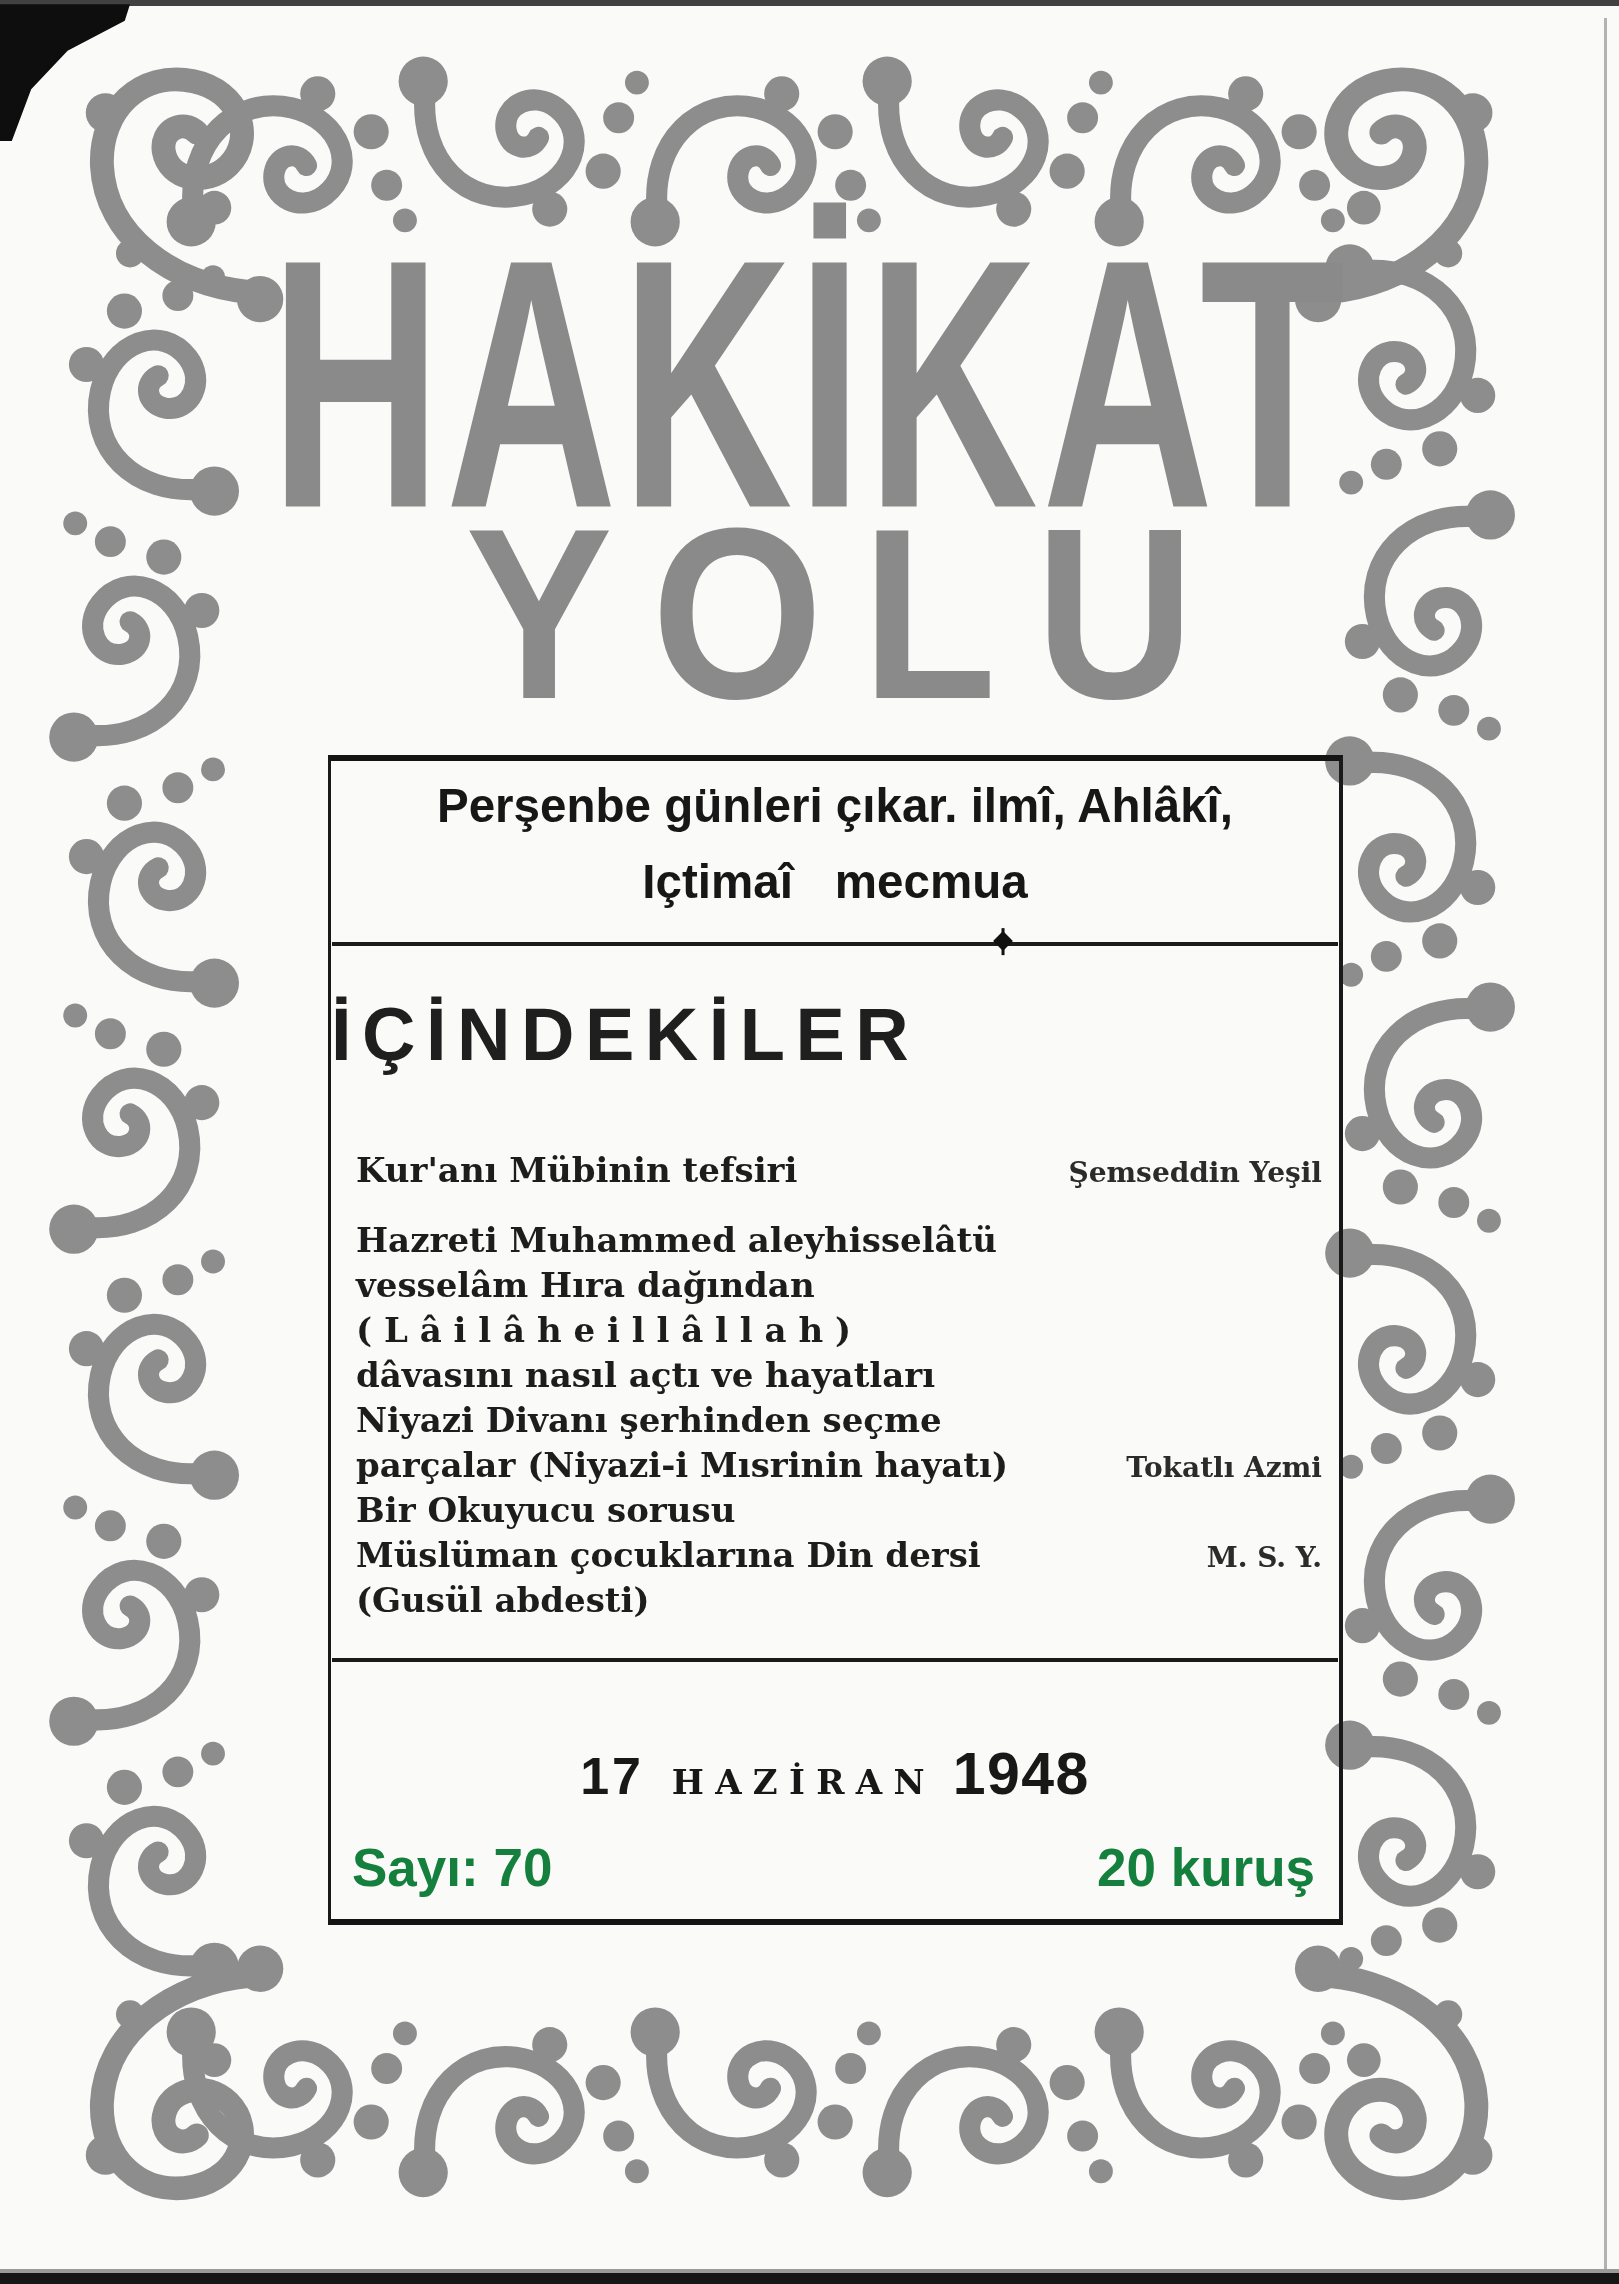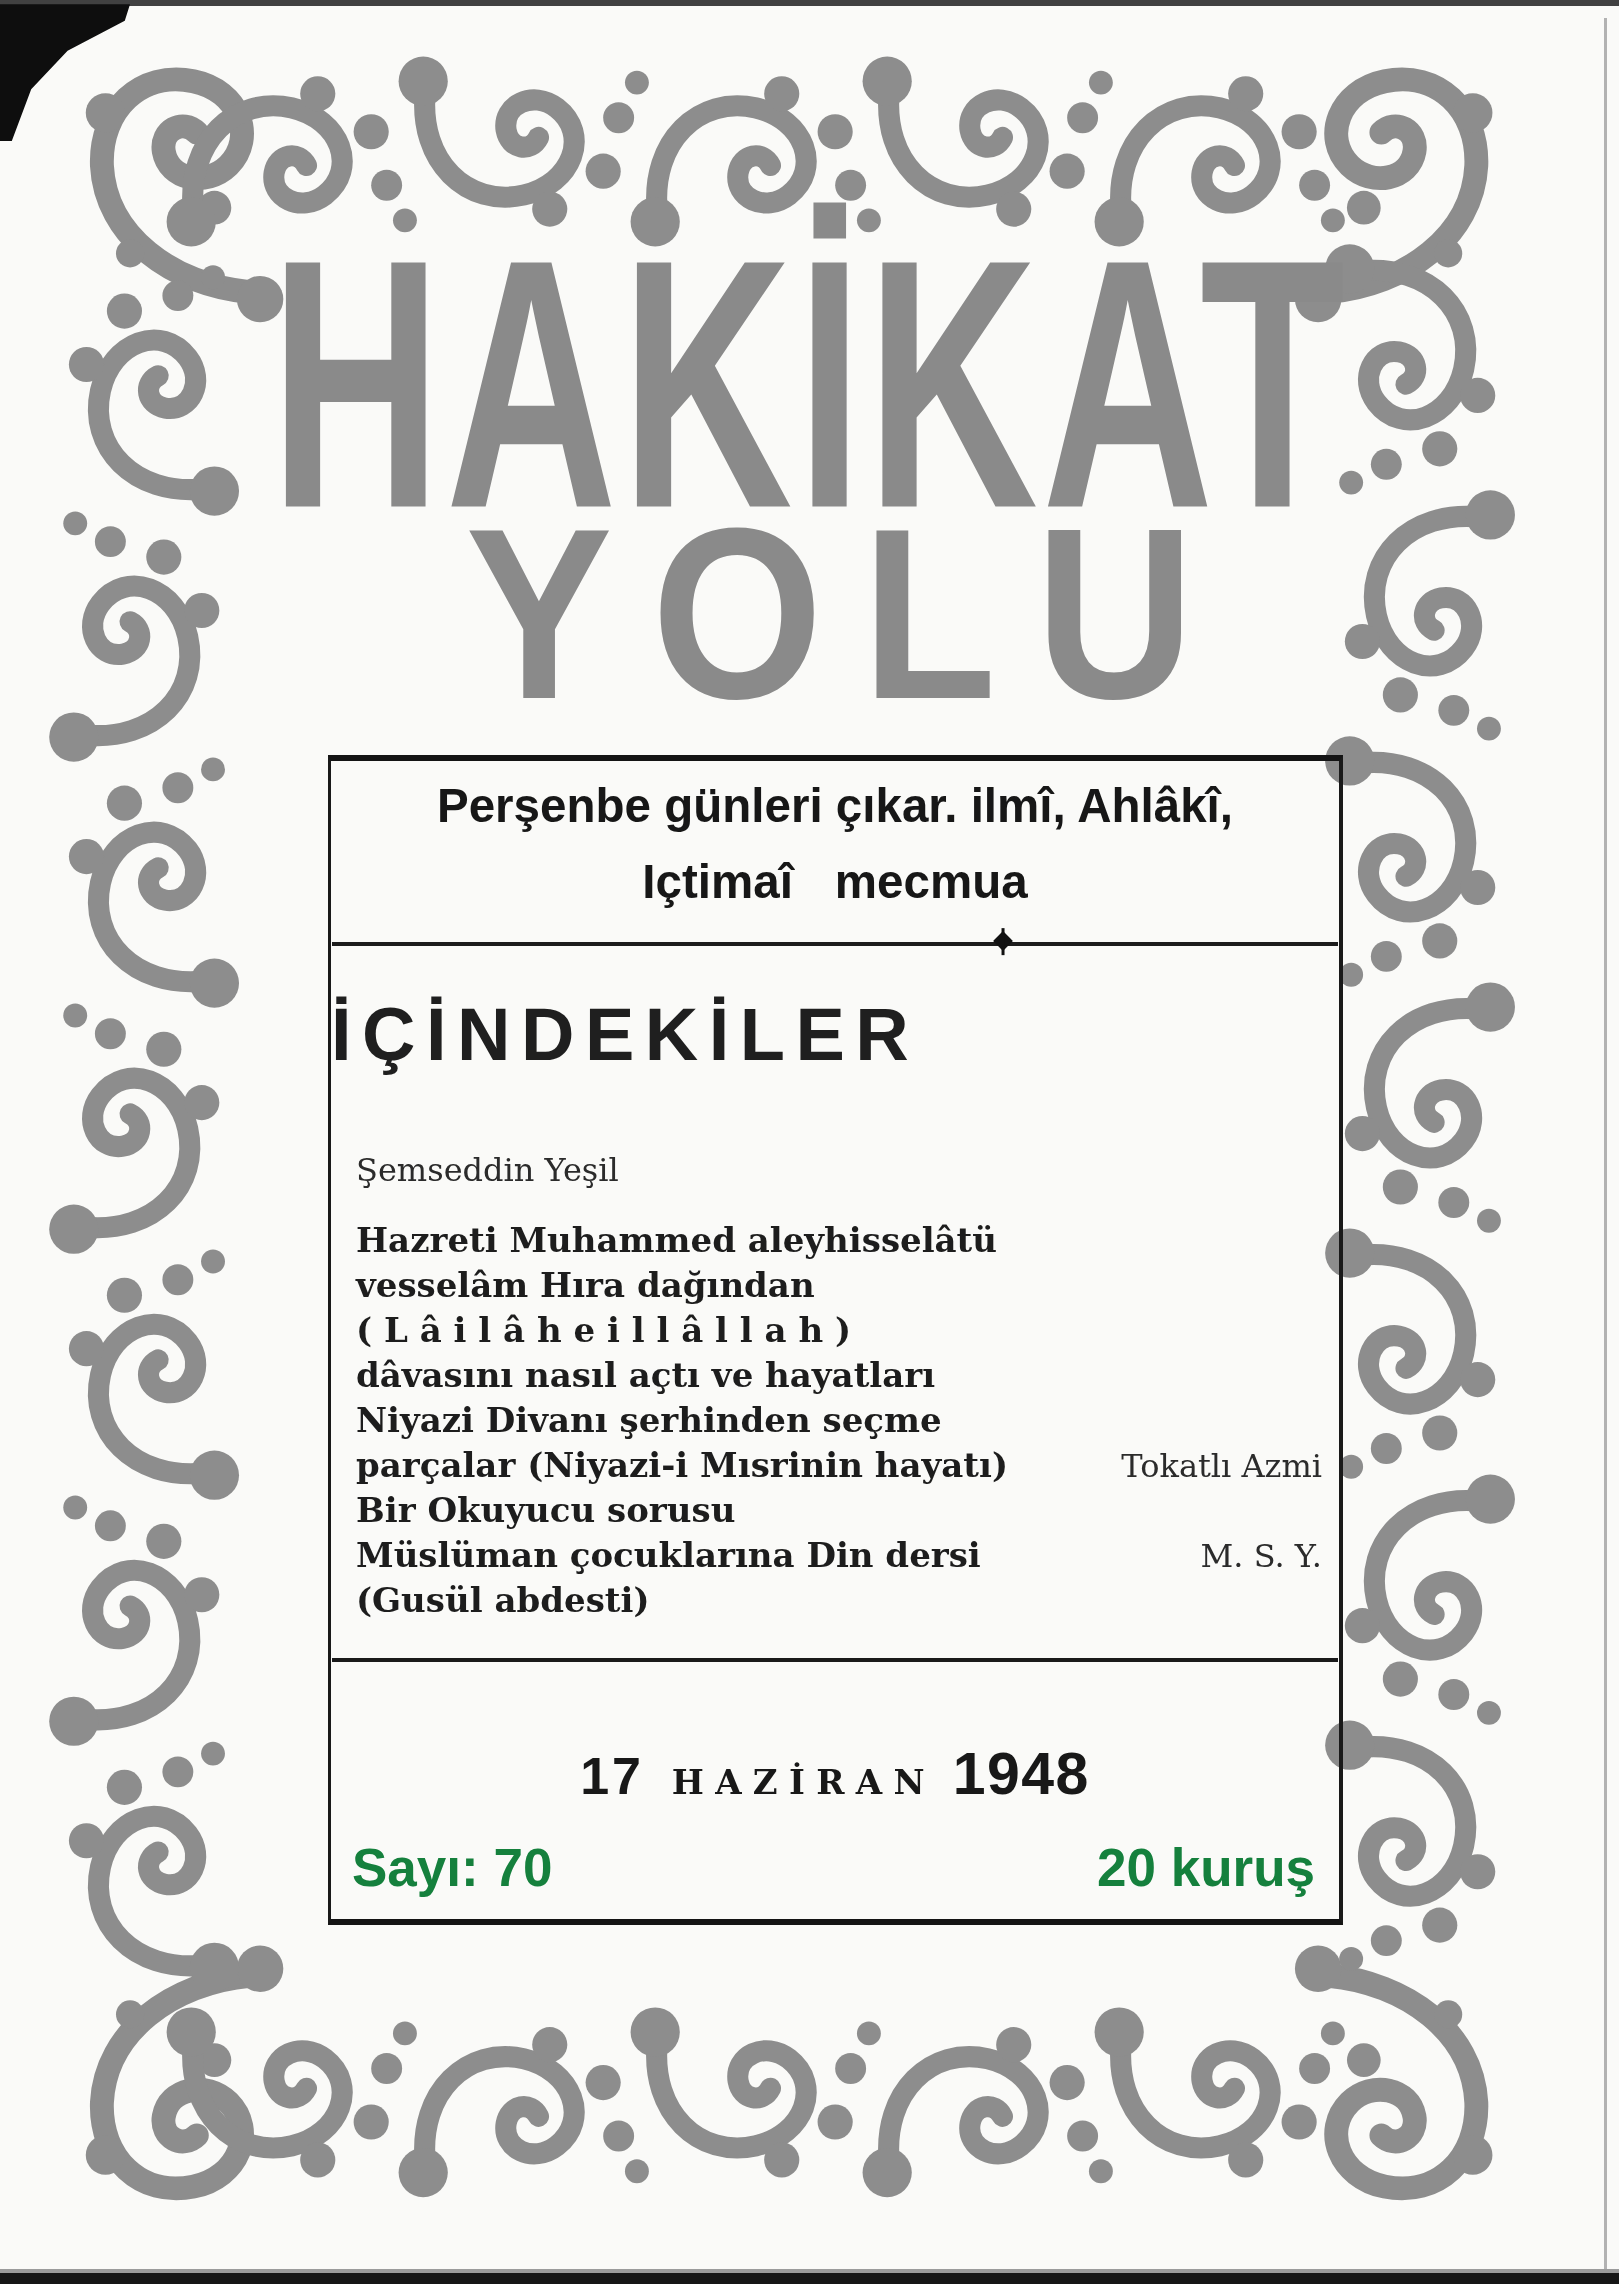--- a/index.html
+++ b/index.html
@@ -60,21 +60,21 @@
     transform:rotate(-45deg);
   }
   #contents-heading{
     top:231px;text-align:left;font-size:74px;font-weight:bold;letter-spacing:10.5px;
     color:#1f1f1f;white-space:nowrap;
   }
   #toc{top:387px;left:25px;right:17px;font-family:"DejaVu Serif","Liberation Serif",serif;}
   .toc-row{display:flex;justify-content:space-between;align-items:baseline;line-height:45px;height:45px;}
   .toc-row.gap-after{margin-bottom:25px;}
   .toc-title{font-weight:bold;font-size:34px;color:#1d1d1d;white-space:nowrap;}
-  .toc-author{font-weight:normal;font-size:32px;color:#2b2b2b;white-space:nowrap;}
+  .toc-author{font-weight:bold;font-size:28px;color:#2b2b2b;white-space:nowrap;}
   #divider-2{top:897px;height:4.2px;margin:0 1.4px;background:#1a1a1a;}
   #date-line{
     top:979px;display:flex;justify-content:center;align-items:baseline;color:#181818;
   }
   .date-day{font-size:52px;font-weight:bold;letter-spacing:2.8px;}
   .date-month{
     font-family:"DejaVu Serif","Liberation Serif",serif;font-weight:bold;
     font-size:34px;letter-spacing:11.3px;margin:0 17px 0 28px;
   }
   .date-year{font-size:59px;font-weight:bold;letter-spacing:1.4px;}
@@ -159,20 +159,21 @@
 
     <div id="divider-1" class="abs">
       <div class="diamond"></div>
     </div>
 
     <div id="contents-heading" class="abs">İÇİNDEKİLER</div>
 
     <div id="toc" class="abs">
 
         <div class="toc-row gap-after">
+          <span class="toc-title">Kur'anı Mübinin tefsiri</span>
           <span class="toc-author">Şemseddin Yeşil</span>
         </div>
 
         <div class="toc-row">
           <span class="toc-title">Hazreti Muhammed aleyhisselâtü</span>
 
         </div>
 
         <div class="toc-row">
           <span class="toc-title">vesselâm Hıra dağından</span>

